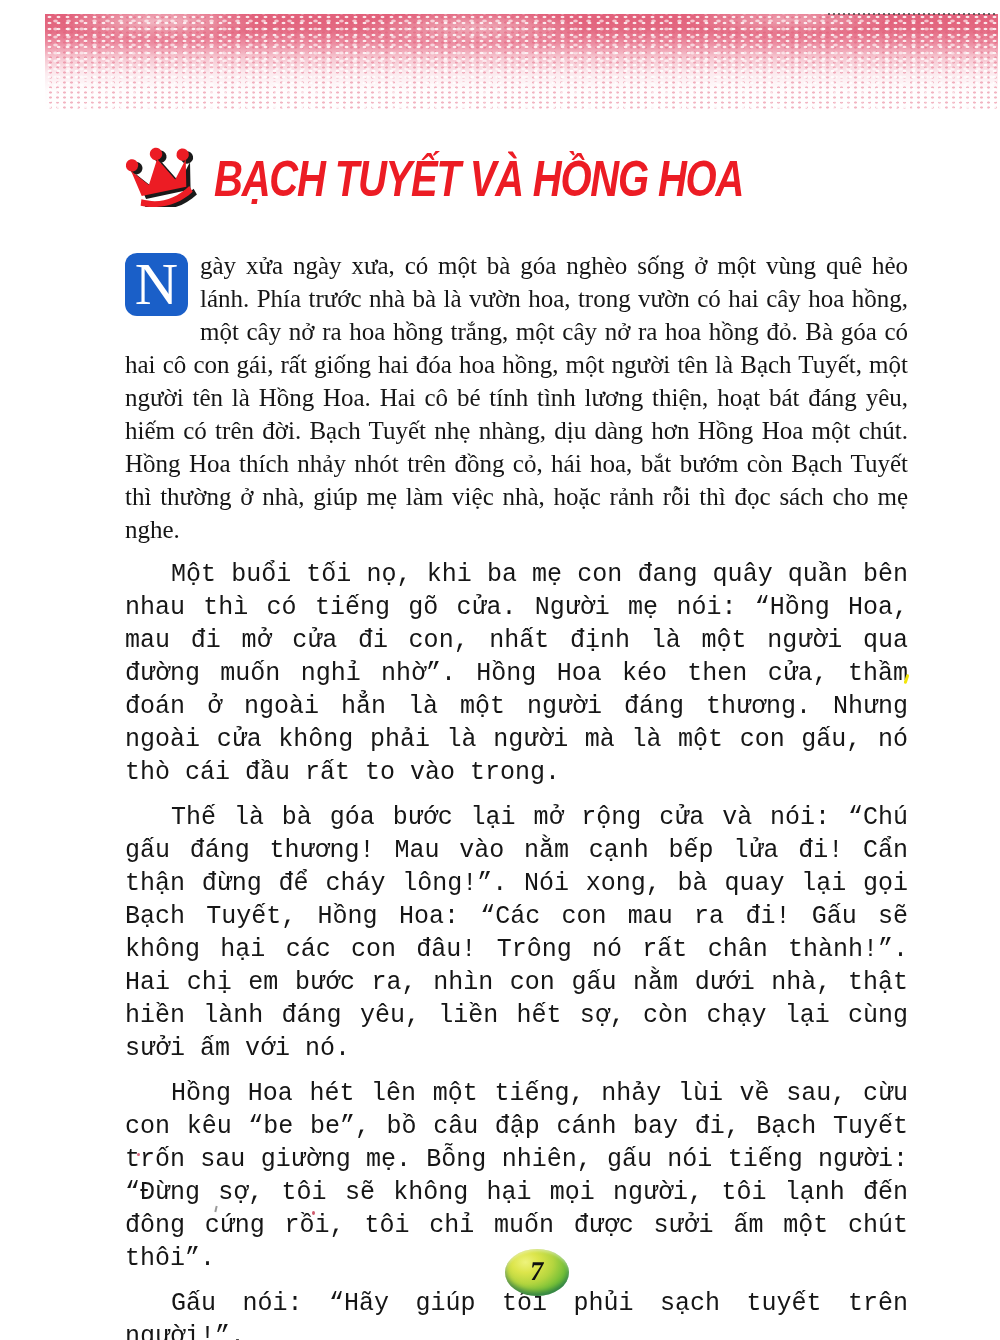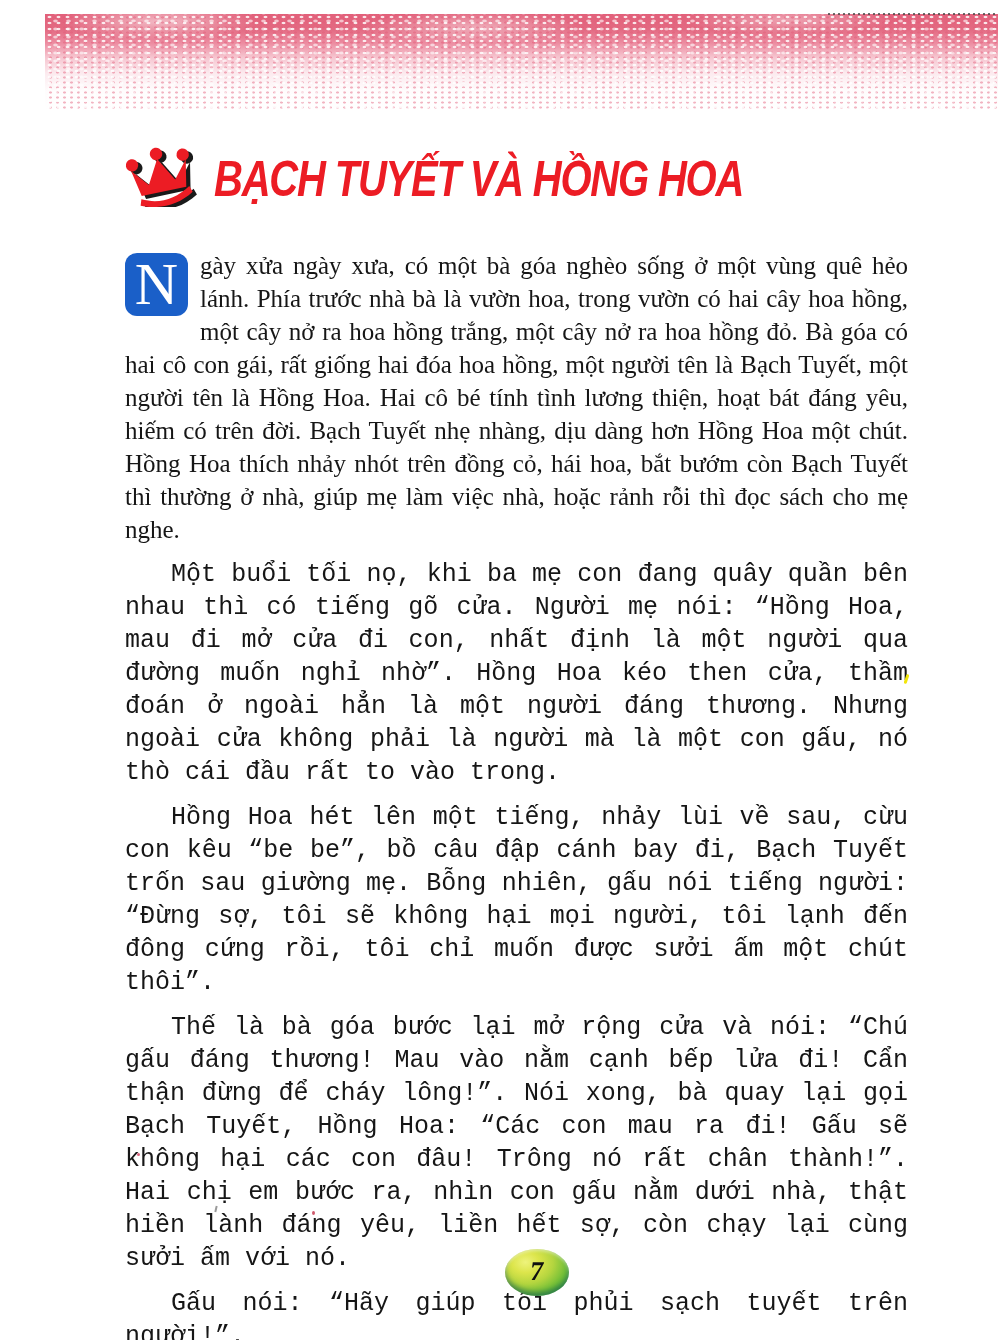--- a/index.html
+++ b/index.html
@@ -113,22 +113,22 @@
           <path d="M12 46 C28 54 44 53 60 43 L62 49 C46 59 26 59 10 52 Z"></path>
         </g>
       </g>
     </svg>
     <h1 class="page-title">BẠCH TUYẾT VÀ HỒNG HOA</h1>
   </div>
 
   <div class="story">
     <p><span class="dropcap">N</span><span>gày xửa ngày xưa, có một bà góa nghèo sống ở một vùng quê hẻo lánh. Phía trước nhà bà là vườn hoa, trong vườn có hai cây hoa hồng, một cây nở ra hoa hồng trắng, một cây nở ra hoa hồng đỏ. Bà góa có hai cô con gái, rất giống hai đóa hoa hồng, một người tên là Bạch Tuyết, một người tên là Hồng Hoa. Hai cô bé tính tình lương thiện, hoạt bát đáng yêu, hiếm có trên đời. Bạch Tuyết nhẹ nhàng, dịu dàng hơn Hồng Hoa một chút. Hồng Hoa thích nhảy nhót trên đồng cỏ, hái hoa, bắt bướm còn Bạch Tuyết thì thường ở nhà, giúp mẹ làm việc nhà, hoặc rảnh rỗi thì đọc sách cho mẹ nghe.</span></p>
     <p>Một buổi tối nọ, khi ba mẹ con đang quây quần bên nhau thì có tiếng gõ cửa. Người mẹ nói: “Hồng Hoa, mau đi mở cửa đi con, nhất định là một người qua đường muốn nghỉ nhờ”. Hồng Hoa kéo then cửa, thầm đoán ở ngoài hẳn là một người đáng thương. Nhưng ngoài cửa không phải là người mà là một con gấu, nó thò cái đầu rất to vào trong.</p>
+    <p>Thế là bà góa bước lại mở rộng cửa và nói: “Chú gấu đáng thương! Mau vào nằm cạnh bếp lửa đi! Cẩn thận đừng để cháy lông!”. Nói xong, bà quay lại gọi Bạch Tuyết, Hồng Hoa: “Các con mau ra đi! Gấu sẽ không hại các con đâu! Trông nó rất chân thành!”. Hai chị em bước ra, nhìn con gấu nằm dưới nhà, thật hiền lành đáng yêu, liền hết sợ, còn chạy lại cùng sưởi ấm với nó.</p>
     <p>Hồng Hoa hét lên một tiếng, nhảy lùi về sau, cừu con kêu “be be”, bồ câu đập cánh bay đi, Bạch Tuyết trốn sau giường mẹ. Bỗng nhiên, gấu nói tiếng người: “Đừng sợ, tôi sẽ không hại mọi người, tôi lạnh đến đông cứng rồi, tôi chỉ muốn được sưởi ấm một chút thôi”.</p>
-    <p>Thế là bà góa bước lại mở rộng cửa và nói: “Chú gấu đáng thương! Mau vào nằm cạnh bếp lửa đi! Cẩn thận đừng để cháy lông!”. Nói xong, bà quay lại gọi Bạch Tuyết, Hồng Hoa: “Các con mau ra đi! Gấu sẽ không hại các con đâu! Trông nó rất chân thành!”. Hai chị em bước ra, nhìn con gấu nằm dưới nhà, thật hiền lành đáng yêu, liền hết sợ, còn chạy lại cùng sưởi ấm với nó.</p>
     <p>Gấu nói: “Hãy giúp tôi phủi sạch tuyết trên người!”.</p>
   </div>
 
   <div class="speck speck-yellow"></div>
   <div class="speck speck-red-1"></div>
   <div class="speck speck-gray"></div>
   <div class="speck speck-red-2"></div>
 
   <div class="page-oval">
     <span class="page-num">7</span>

